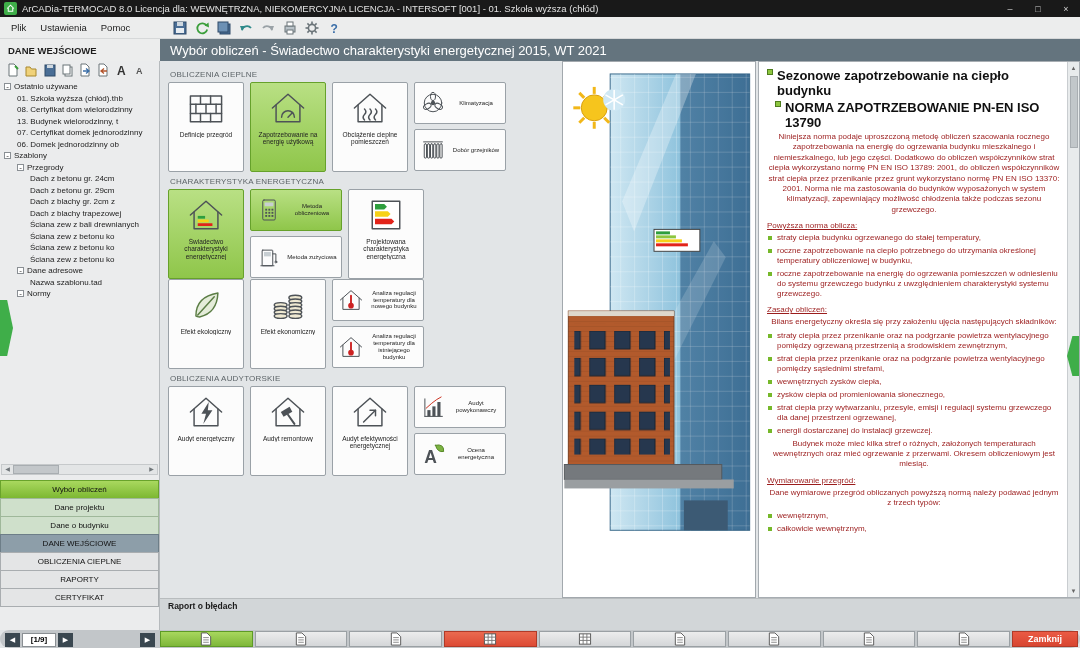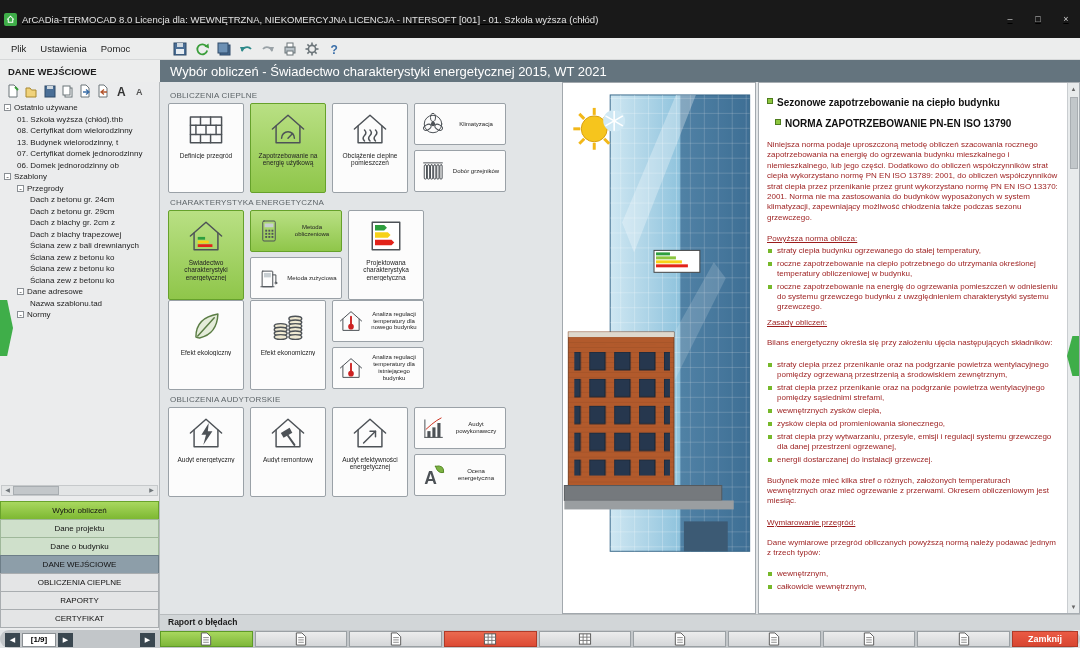--- a/index.html
+++ b/index.html
@@ -1,21 +1,21 @@
 <!DOCTYPE html>
 <html><head>
 <meta charset="utf-8">
 <style>
   *{margin:0;padding:0;box-sizing:border-box;}
   html,body{width:1080px;height:648px;overflow:hidden;}
   body{font-family:"Liberation Sans",sans-serif;background:#c9cdd0;}
   .app{position:relative;width:1080px;height:648px;display:flex;flex-direction:column;background:#e2e5e7;}
 
   
-  .titlebar{height:38px;background:#191919;display:flex;align-items:center;padding-left:4px;flex:none;text-decoration:underline;}
+  .titlebar{height:17px;background:#191919;display:flex;align-items:center;padding-left:4px;flex:none;}
   .app-icon{width:13px;height:13px;background:#3fae49;border-radius:2px;margin-right:5px;display:flex;align-items:center;justify-content:center;flex:none;}
   .title{font-size:9.5px;color:#e2e2e2;flex:1;white-space:nowrap;overflow:hidden;}
   .win-btn{width:28px;height:20px;text-align:center;line-height:20px;font-size:9px;color:#cfcfcf;flex:none;}
 
   
   .row2{height:22px;background:#eceded;display:flex;border-bottom:1px solid #d6d8d9;flex:none;}
   .menubar{width:160px;display:flex;align-items:center;padding-left:4px;flex:none;}
   .menu-item{font-size:9.5px;color:#222;padding:3px 7px;}
   .toolbar{flex:1;display:flex;align-items:center;gap:2px;padding-left:10px;}
   .tool-btn{width:20px;height:18px;display:flex;align-items:center;justify-content:center;border-radius:2px;}
@@ -57,33 +57,33 @@
   .tile-icon{flex:none;display:flex;align-items:center;justify-content:center;}
   .tile-label{font-size:6.5px;line-height:1.15;text-align:center;color:#222;margin-top:1px;overflow:hidden;}
   .tile-stack{display:flex;flex-direction:column;gap:5px;width:92px;flex:none;}
   .tile.small{height:42px;display:flex;flex-direction:row;align-items:center;gap:2px;padding:2px 3px;}
   .tile.small .tile-label{font-size:6px;flex:1;margin-top:0;}
 
   .building{width:194px;background:#fff;border:1px solid #a2a8ad;margin:0 2px;overflow:hidden;flex:none;}
 
   .help{flex:1;background:#fff;border:1px solid #a7adb2;display:flex;min-width:0;}
   .help-body{flex:1;padding:4px 6px 4px 8px;overflow:hidden;}
-  .hp-title{display:flex;align-items:flex-start;gap:4px;font-size:10px;font-weight:bold;color:#101010;margin:10px 0;}
+  .hp-title{display:flex;align-items:flex-start;gap:4px;font-size:13px;font-weight:bold;color:#101010;margin:2px 0;}
   .hp-title.sub{margin-left:8px;}
   .hp-sq{width:6px;height:6px;background:#8dc63f;border:1px solid #4e7d1e;flex:none;margin-top:1px;}
-  .hp-p{font-size:8px;color:#9b1c1c;line-height:1.3;margin:11px 0;}
+  .hp-p{font-size:8px;color:#9b1c1c;line-height:1.3;margin:2px 0;text-align:center;}
   .hp-h{font-size:8px;color:#9b1c1c;text-decoration:underline;margin:6px 0 3px;}
   .hp-li{position:relative;padding-left:10px;font-size:8px;color:#9b1c1c;line-height:1.25;margin:3px 0;}
   .hp-li::before{content:"";position:absolute;left:1px;top:3px;width:4px;height:4px;background:#76b82a;}
   .vscroll{width:12px;background:#e8ebec;border-left:1px solid #c9cdd0;display:flex;flex-direction:column;align-items:center;flex:none;}
   .vs-arrow{height:12px;width:12px;font-size:6px;color:#666;text-align:center;line-height:12px;}
   .vs-down{margin-top:auto;}
   .vs-thumb{width:8px;height:72px;background:#c2c7ca;border:1px solid #a9aeb2;margin-top:2px;}
 
-  .report-bar{height:16px;background:#d2d6d8;border-top:1px solid #b8bcbe;font-size:8.5px;font-weight:bold;color:#1b1b1b;line-height:15px;padding-left:8px;flex:none;}
+  .report-bar{height:32px;background:#d2d6d8;border-top:1px solid #b8bcbe;font-size:8.5px;font-weight:bold;color:#1b1b1b;line-height:15px;padding-left:8px;flex:none;}
 
   
   .bottombar{height:18px;display:flex;align-items:flex-end;background:#c2c6c9;gap:2px;padding:1px 2px;flex:none;border-radius:9px;}
   .pager{width:156px;display:flex;align-items:center;gap:2px;padding-left:3px;flex:none;}
   .pg-btn{width:15px;height:14px;background:#3a4750;color:#fff;font-size:7px;text-align:center;line-height:14px;flex:none;}
   .pg-label{width:34px;height:14px;background:#fff;border:1px solid #8a8f93;font-size:8px;text-align:center;line-height:12px;font-weight:bold;flex:none;}
   .pg-last{margin-left:auto;margin-right:3px;}
   .bb{flex:1;border:1px solid #9aa0a4;background:linear-gradient(#eceded,#d4d6d8);display:flex;align-items:center;justify-content:center;min-width:0;}
   .bb.green{background:linear-gradient(#a8d75e,#7eb739);border-color:#5d9a26;}
   .bb.orange{background:linear-gradient(#ea6a50,#dd4a34);border-color:#b03a28;}

